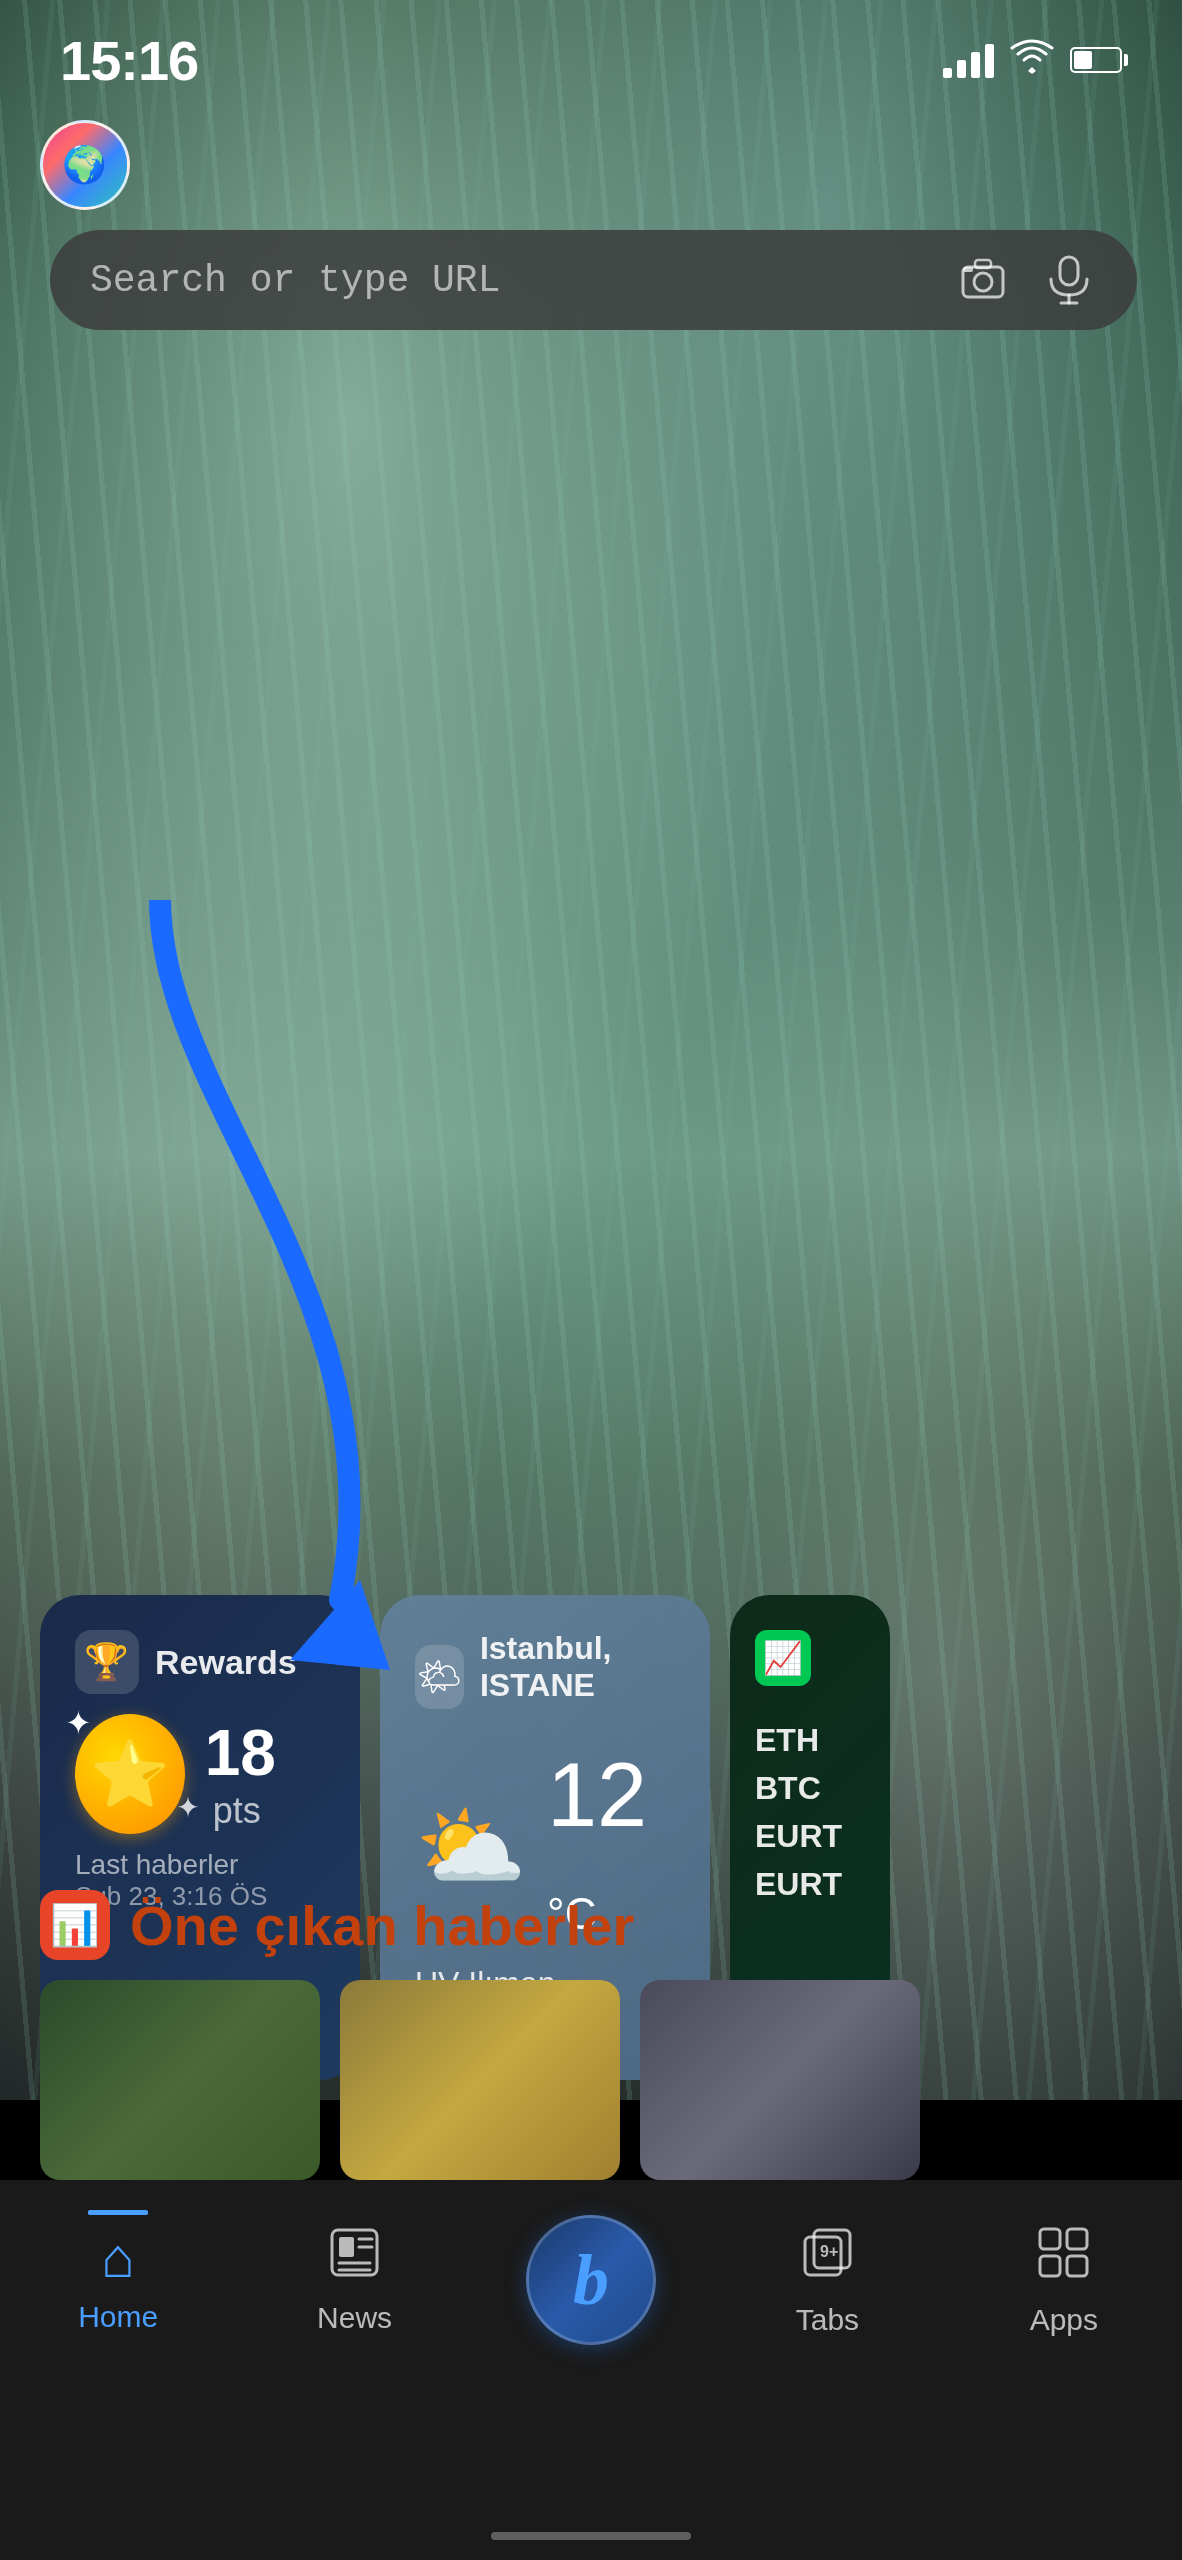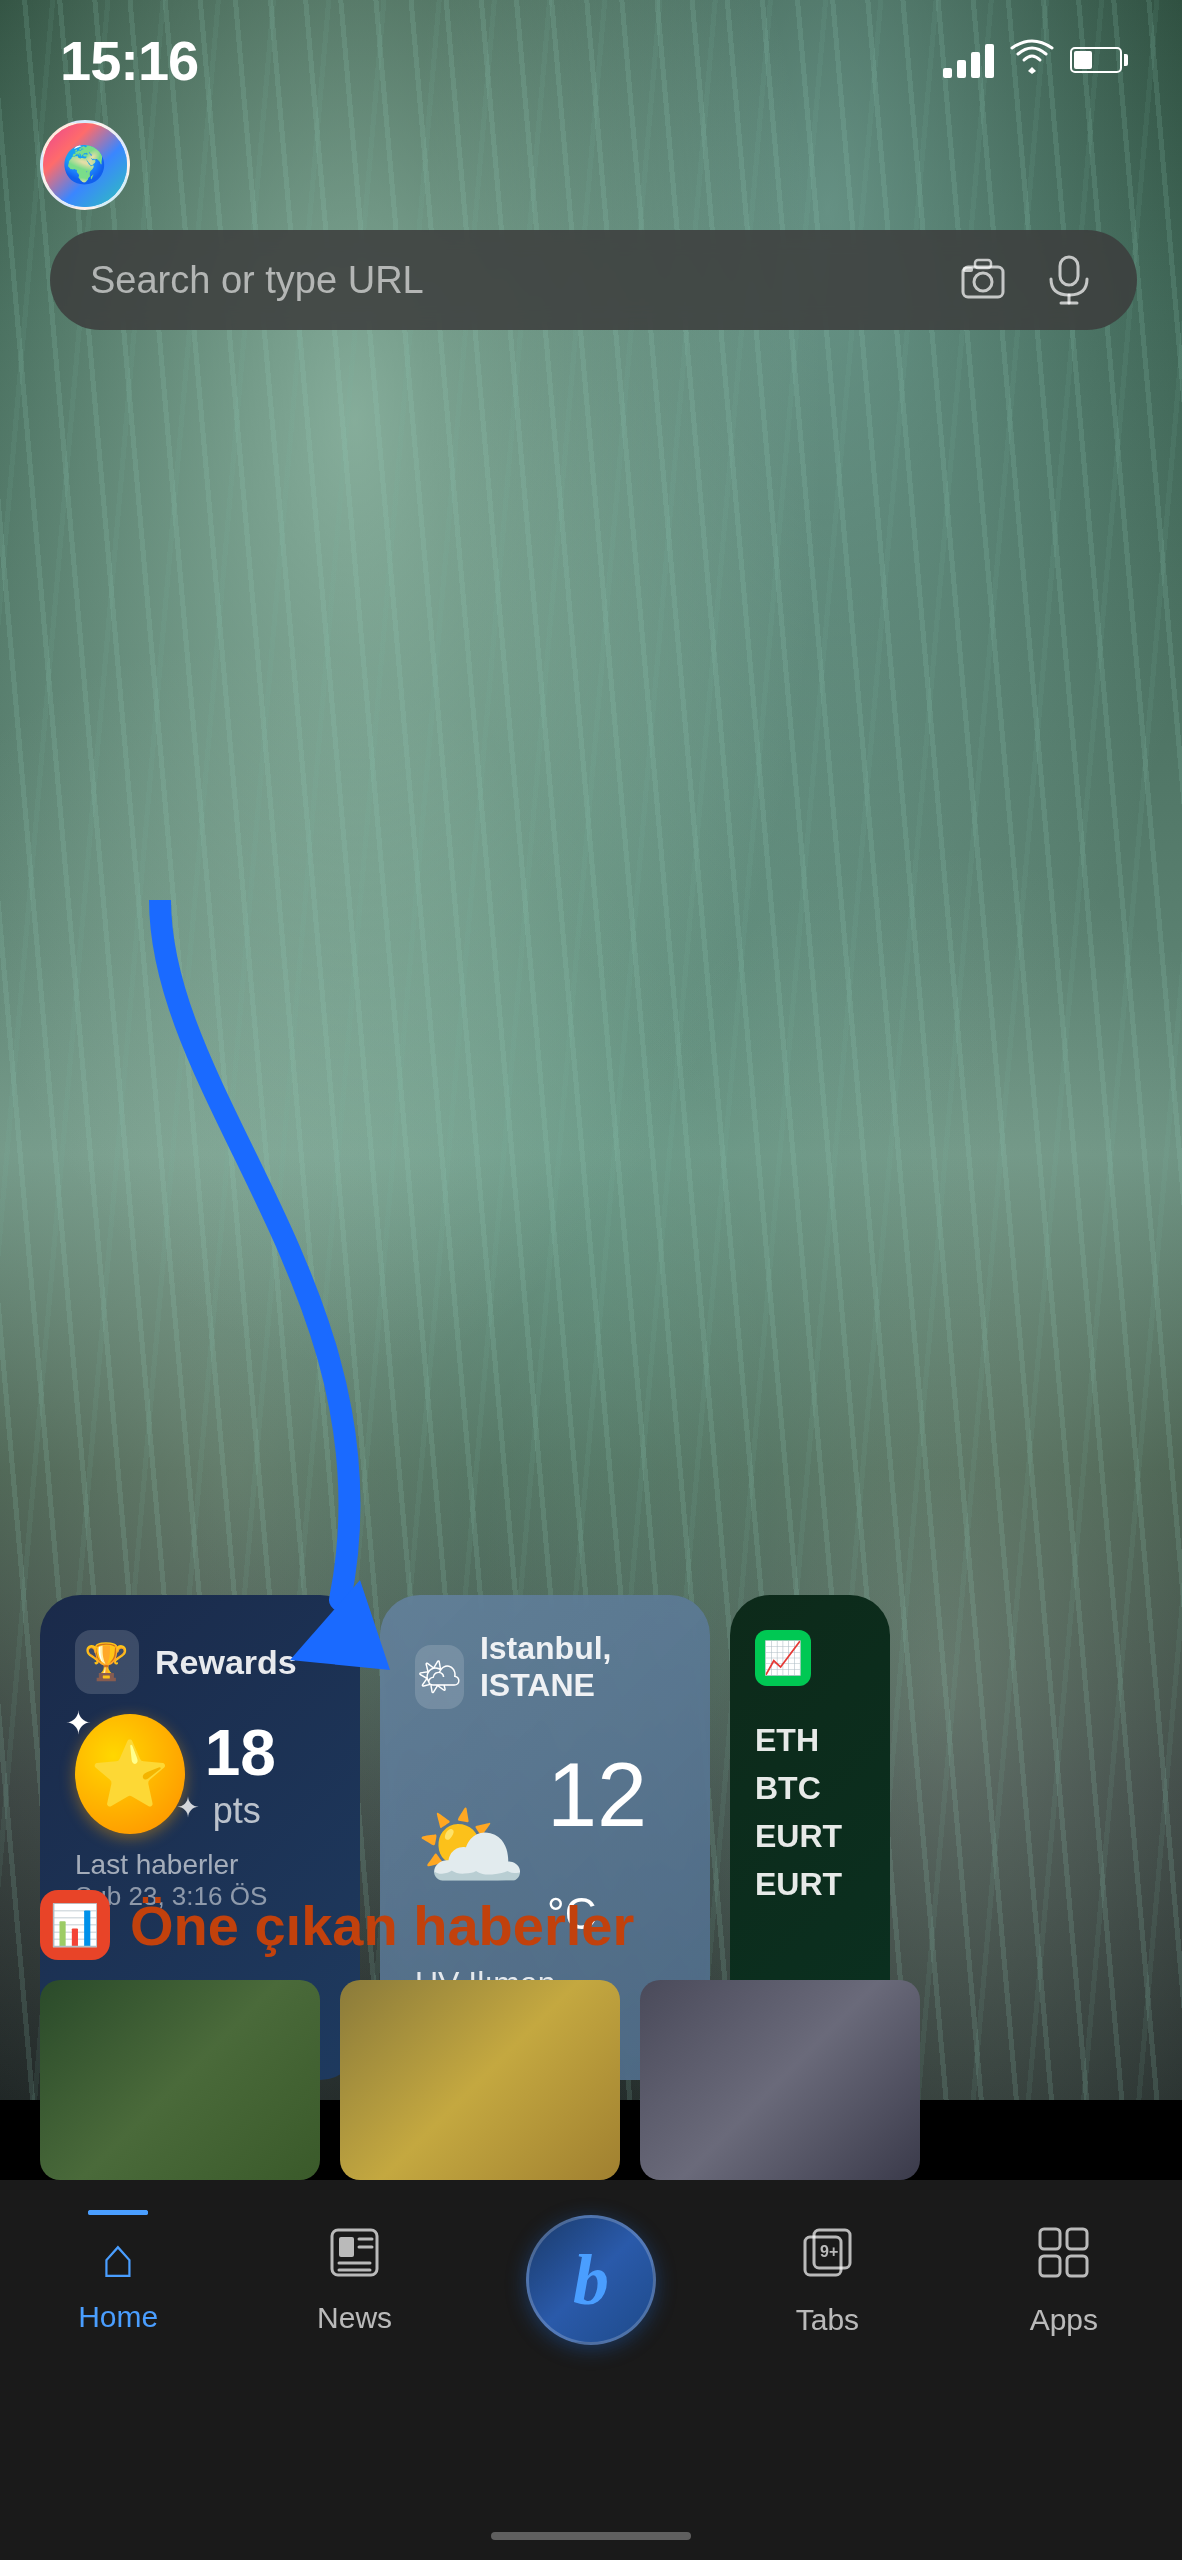--- a/index.html
+++ b/index.html
@@ -155,20 +155,21 @@
       left: 50px;
       right: 45px;
       height: 100px;
       background: rgba(60, 60, 60, 0.85);
       border-radius: 50px;
       display: flex;
       align-items: center;
       padding: 0 40px;
       z-index: 10;
       backdrop-filter: blur(10px);
+      font-family: Liberation Mono, monospace;
     }
 
     .search-placeholder {
       flex: 1;
       font-size: 38px;
       color: rgba(255,255,255,0.6);
     }
 
     .search-icons {
       display: flex;

